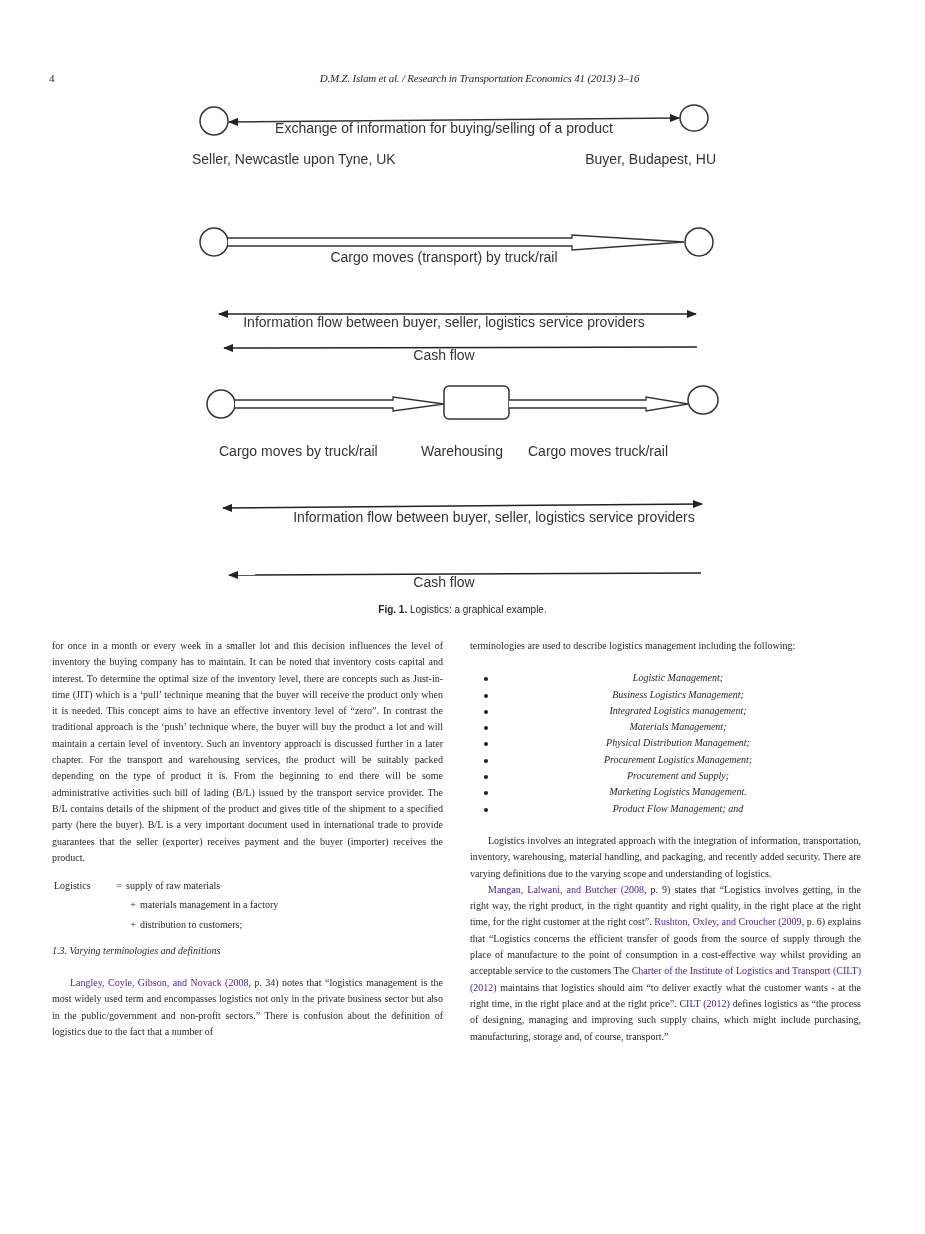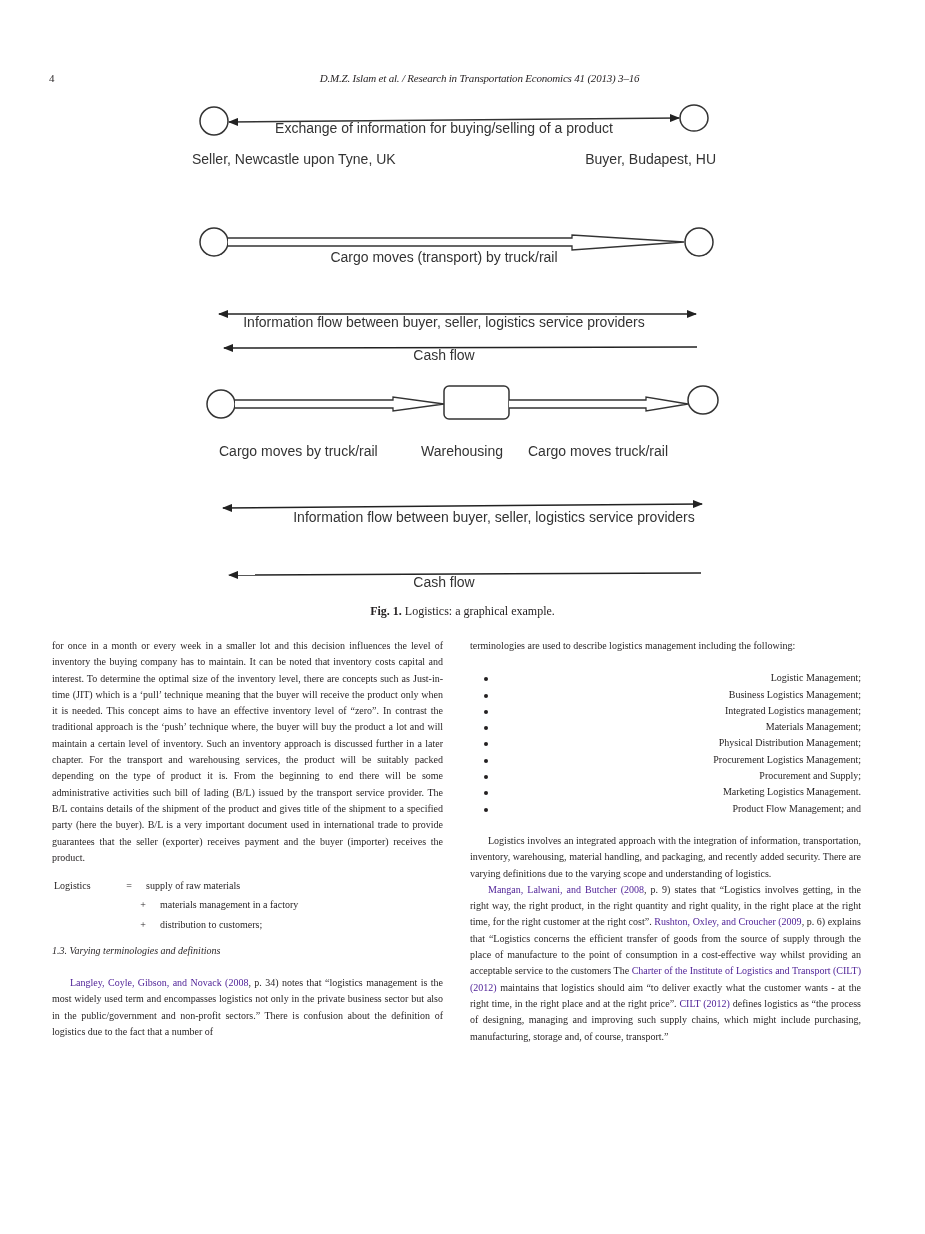--- a/index.html
+++ b/index.html
@@ -1,36 +1,36 @@
 <!DOCTYPE html>
 <html><head>
   <meta charset="utf-8">
   <style>
     html, body { margin: 0; padding: 0; background: #ffffff; }
     body { width: 925px; height: 1234px; position: relative; overflow: hidden; color: #231f20; }
     .page-number { position: absolute; left: 49px; top: 72px; font-family: "Liberation Serif", serif; font-size: 11px; }
     .running-head { position: absolute; left: 17px; width: 925px; top: 72px; text-align: center; font-family: "Liberation Serif", serif; font-style: italic; font-size: 11px; letter-spacing: -0.2px; }
     svg.figure { position: absolute; left: 0; top: 0; }
     .fig-text { font-family: "Liberation Sans", sans-serif; font-size: 14px; fill: #333; }
-    .caption { position: absolute; left: 0; width: 925px; top: 604px; text-align: center; font-family: Liberation Serif, serif; font-size: 12px; }
+    .caption { position: absolute; left: 0; width: 925px; top: 604px; text-align: center; font-family: Liberation Sans, sans-serif; font-size: 10px; }
     .caption b { font-weight: bold; }
     .col { position: absolute; font-family: "Liberation Serif", serif; font-size: 10px; line-height: 16.3px; text-align: justify; }
     .col-left { left: 52px; top: 638px; width: 391px; }
     .col-right { left: 470px; top: 638px; width: 391px; }
     .col p { margin: 0; }
     .indent { text-indent: 18px; }
     .link { color: #4c1d95; }
     .eq { margin: 10px 0 0 2px; }
-    .eq .row { display: flex; height: 19.5px; align-items: center; gap: 10px; }
+    .eq .row { display: flex; height: 19.5px; align-items: center; }
     .eq .lhs { width: 58px; }
     .eq .op { width: 14px; text-align: center; }
     .eq .plus-pad { width: 72px; }
     .section-head { font-style: italic; margin-top: 8px !important; margin-bottom: 16px !important; }
     ul.bullets { list-style: none; padding: 0; margin: 16px 0 16px 14px; }
-    ul.bullets li { position: relative; padding-left: 11px; text-align: right; }
+    ul.bullets li { position: relative; padding-left: 11px; text-align: center; font-style: italic; }
     ul.bullets li::before { content: ""; position: absolute; left: 0; top: 7px; width: 4px; height: 4px; border-radius: 50%; background: #231f20; }
   </style>
 </head>
 <body>
 
 <div class="page-number">4</div>
 <div class="running-head">D.M.Z. Islam et al. / Research in Transportation Economics 41 (2013) 3–16</div>
 
 <svg class="figure" width="925" height="600" viewBox="0 0 925 600" xmlns="http://www.w3.org/2000/svg">
   <defs>

